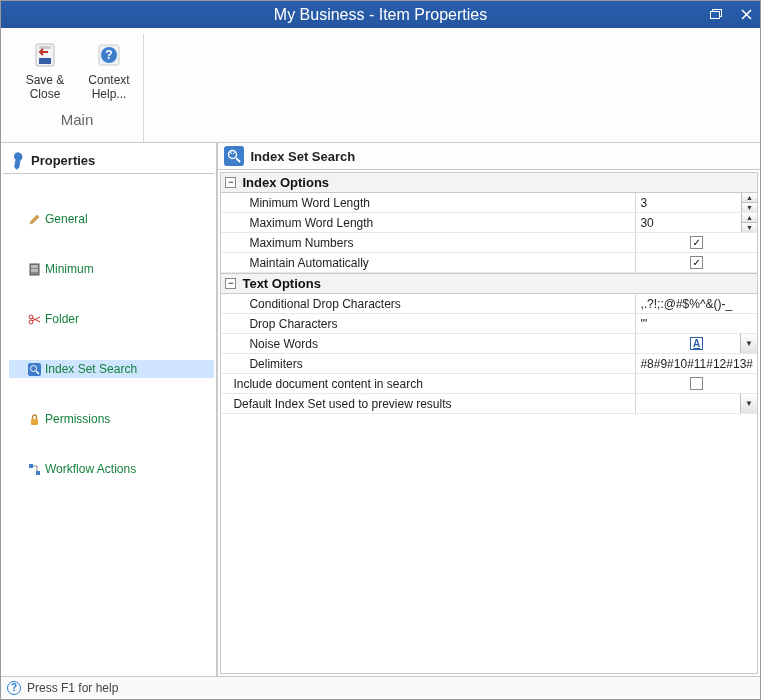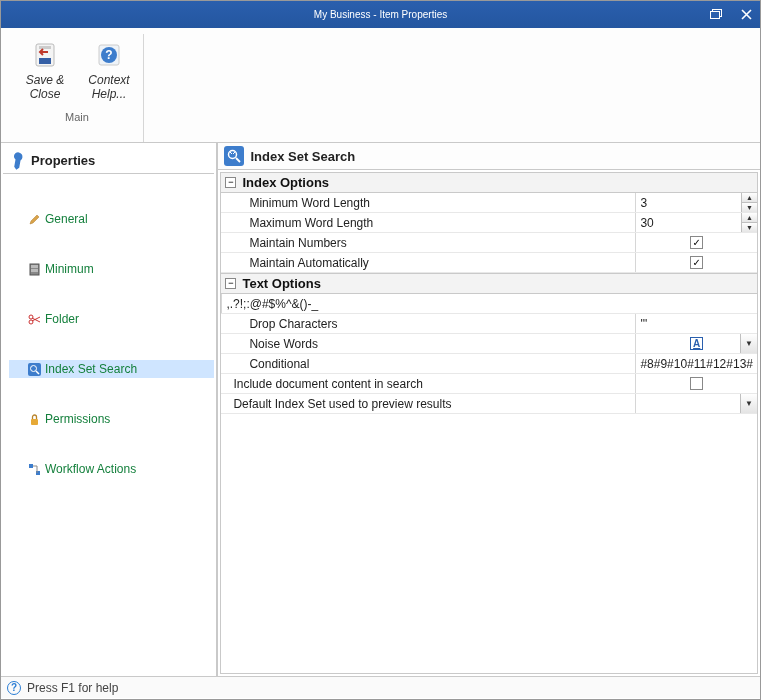--- a/index.html
+++ b/index.html
@@ -1,28 +1,28 @@
 <!DOCTYPE html>
 <html><head>
 <meta charset="utf-8">
 <style>
 * { box-sizing: border-box; margin: 0; padding: 0; }
 body { font-family: "Segoe UI", Tahoma, sans-serif; font-size: 12px; background: #fff; width: 761px; height: 700px; overflow: hidden; border: 1px solid #999; }
 .titlebar { background: linear-gradient(#2a5fad, #2456a0); color: #fff; height: 27px; display: flex; align-items: center; justify-content: center; position: relative; }
-.titlebar-text { font-size: 10px; }
+.titlebar-text { font-size: 16px; }
 .titlebar-controls { position: absolute; right: 8px; top: 0; height: 27px; display: flex; align-items: center; gap: 18px; }
 .titlebar-controls span { cursor: pointer; font-size: 14px; }
 .ribbon { background: #fdfdfd; border-bottom: 1px solid #c9c9c9; height: 115px; padding: 6px 10px 0 10px; display: flex; }
 .ribbon-group { display: flex; flex-direction: column; align-items: center; border-right: 1px solid #d6d6d6; padding: 0 6px; }
 .ribbon-group.last { border-right: 1px solid #d6d6d6; }
 .ribbon-buttons { display: flex; gap: 8px; }
 .ribbon-btn { display: flex; flex-direction: column; align-items: center; justify-content: flex-start; width: 56px; padding: 4px 2px; cursor: pointer; border: 1px solid transparent; border-radius: 2px; }
 .ribbon-icon { width: 32px; height: 32px; display: flex; align-items: center; justify-content: center; margin-bottom: 2px; }
-.ribbon-label { font-size: 12px; color: #333; text-align: center; line-height: 1.2; font-style: italic; }
-.ribbon-group-label { font-size: 11px; color: #666; margin-top: 4px; padding-bottom: 2px; }
+.ribbon-label { font-size: 12px; color: #333; text-align: center; line-height: 1.2; }
+.ribbon-group-label { font-size: 15px; color: #666; margin-top: 4px; padding-bottom: 2px; }
 .content { display: flex; height: 533px; }
 .sidebar { width: 228px; background: #fff; border-right: 1px solid #c9c9c9; padding: 4px 2px; }
 .sidebar-header { display: flex; align-items: center; padding: 4px 6px; font-weight: bold; font-size: 13px; color: #222; border-bottom: 1px solid #c9c9c9; margin-bottom: 2px; }
 .tree { padding: 2px 0 0 6px; }
 .tree-item { display: flex; align-items: center; padding: 1px 4px 1px 18px; cursor: pointer; font-size: 12px; color: #15803d; height: 18px; margin-top: 32px; }
 .tree-item.selected { background: #cfe5ff; }
 .tree-icon { width: 14px; height: 14px; margin-right: 4px; display: inline-flex; align-items: center; justify-content: center; }
 .main { flex: 1; background: #fff; display: flex; flex-direction: column; border-left: 1px solid #c9c9c9;}
 .main-header { display: flex; align-items: center; padding: 3px 6px; font-weight: bold; font-size: 13px; color: #222; border-bottom: 1px solid #c9c9c9; background:#fdfdfd; }
 .main-header-icon { width: 20px; height: 20px; margin-right: 6px; background: #3d7dcc; border-radius: 3px; display: flex; align-items: center; justify-content: center; color: #fff; font-size: 10px; }
@@ -197,55 +197,56 @@
         <div class="grid-label">Maximum Word Length</div>
         <div class="grid-value">
           <span>30</span>
           <div class="spinner">
               <div>▲</div>
               <div>▼</div>
             </div>
         </div>
       </div>
       <div class="grid-row">
-        <div class="grid-label">Maintain Numbers</div>
+        <div class="grid-label">Maximum Numbers</div>
         <div class="grid-value center">
             <span class="checkbox">✓</span>
           </div>
       </div>
       <div class="grid-row">
         <div class="grid-label">Maintain Automatically</div>
         <div class="grid-value center">
             <span class="checkbox">✓</span>
           </div>
       </div>
       <div class="grid-section">
         <span class="collapse-box">−</span>
         <span>Text Options</span>
       </div>
       <div class="grid-row">
+        <div class="grid-label">Conditional Drop Characters</div>
         <div class="grid-value">
             <span>,.?!;:@#$%^&amp;()-_</span>
           </div>
       </div>
       <div class="grid-row">
         <div class="grid-label">Drop Characters</div>
         <div class="grid-value">
             <span>'''</span>
           </div>
       </div>
       <div class="grid-row">
         <div class="grid-label">Noise Words</div>
         <div class="grid-value" style="justify-content:center;">
           <span class="noise-icon">A</span>
           <div class="dropdown-arrow">▼</div>
         </div>
       </div>
       <div class="grid-row">
-        <div class="grid-label">Conditional</div>
+        <div class="grid-label">Delimiters</div>
         <div class="grid-value" style="overflow:hidden;white-space:nowrap;">
             <span>#8#9#10#11#12#13#</span>
           </div>
       </div>
       <div class="grid-row">
         <div class="grid-label noindent">Include document content in search</div>
         <div class="grid-value center">
             <span class="checkbox"></span>
           </div>
       </div>

